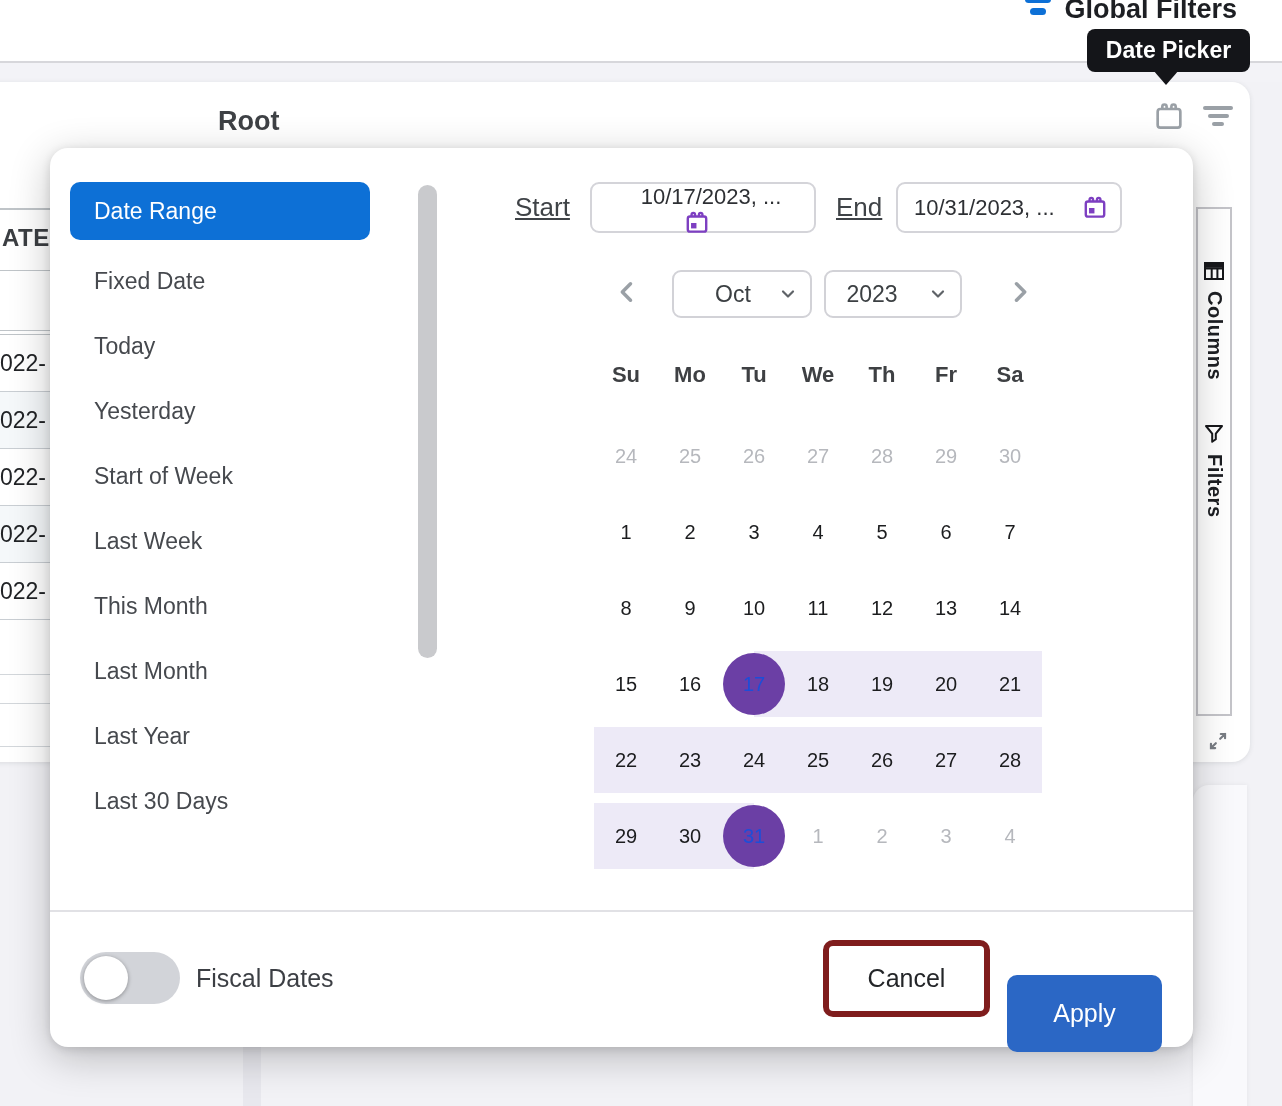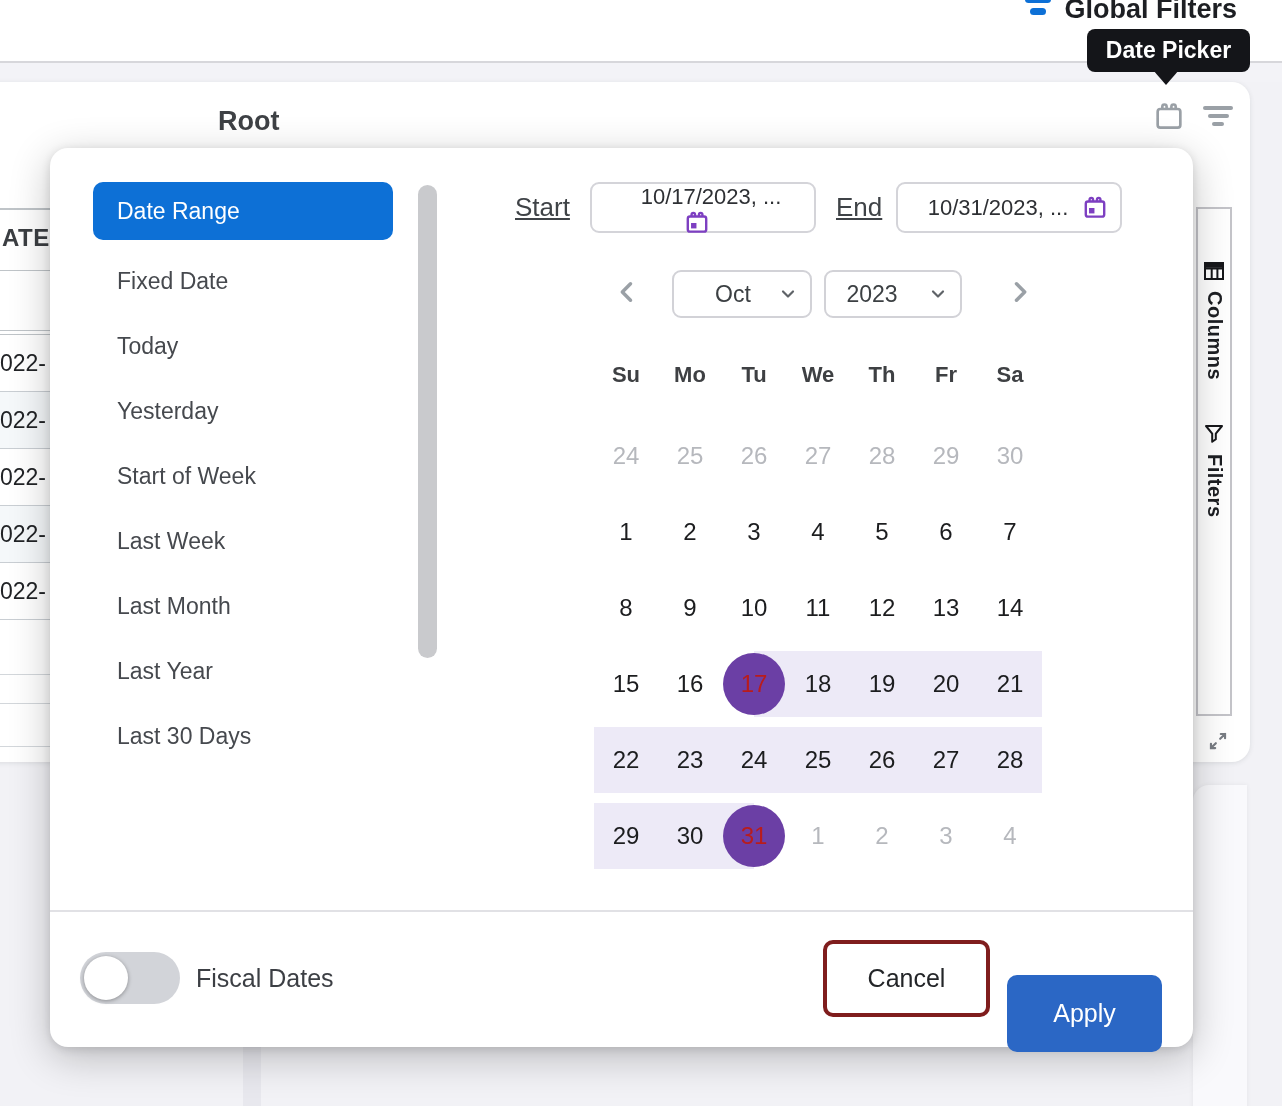--- a/index.html
+++ b/index.html
@@ -52,31 +52,31 @@
   .bottom-vband { left:243px; top:1047px; width:18px; height:59px; background:#e8e8ee; z-index:7; }
 
   
   .tooltip { left:1087px; top:29px; width:163px; height:43px; background:#141519; border-radius:8px; color:#fff; display:flex; align-items:center; justify-content:center; font-size:23px; font-weight:700; z-index:40; }
   .tooltip-arrow { left:1153px; top:70px; width:0; height:0; border-left:13px solid transparent; border-right:13px solid transparent; border-top:15px solid #141519; z-index:40; }
 
   
   .modal { left:50px; top:148px; width:1143px; height:899px; background:#fff; border-radius:18px; box-shadow:0 10px 40px rgba(0,0,0,.24), 0 2px 10px rgba(0,0,0,.12); z-index:30; }
   .modal > * { position:absolute; }
 
-  .preset-list { left:43px; top:34px; width:330px; height:693px; overflow:hidden; }
+  .preset-list { left:20px; top:34px; width:330px; height:693px; overflow:hidden; }
   .preset { height:65px; display:flex; align-items:center; padding-left:24px; font-size:23px; color:#46494e; border-radius:10px; cursor:pointer; width:300px; }
   .preset.selected { background:var(--accent_blue); color:#fff; font-weight:500; height:58px; margin-bottom:9px; }
 
   .modal-scrollbar { left:368px; top:37px; width:19px; height:473px; background:#c9cacd; border-radius:10px; }
 
   .range-label { top:44px; font-size:26px; color:#3f4347;text-decoration:underline; }
   .start-label { left:465px; }
   .end-label { left:786px; }
   .date-input { top:34px; width:226px; height:51px; border:2px solid #d4d4d9; border-radius:9px; display:flex; align-items:center; background:#fff; }
-  .start-input { left:540px;flex-direction:column; } .end-input { left:846px;text-align:center; }
+  .start-input { left:540px;flex-direction:column; } .end-input { left:846px; }
   .date-input .val { flex:1; padding-left:16px; font-size:22px; color:#2e3034; white-space:nowrap; }
   .date-input .cal-ic { width:26px; height:26px; margin-right:12px; color:var(--icon_purple); flex:none; }
 
   .nav-chevron { top:130px; width:28px; height:28px; color:#9aa0a6; }
   .chev-left { left:563px; } .chev-right { left:956px; }
   .select-box { top:122px; height:48px; border:2px solid #d2d2d7; border-radius:9px; display:flex; align-items:center; background:#fff; cursor:pointer; }
   .month-select { left:622px; width:140px; }
   .year-select { left:774px; width:138px;gap:24px; }
   .select-box .sel-val { flex:1; text-align:center; font-size:23px; color:#3c4043; padding-left:14px; }
   .select-box .dd { width:20px; height:20px; color:#5f6368; margin-right:12px; flex:none; }
@@ -84,31 +84,31 @@
   .weekday-row { left:544px; top:214px; width:448px; display:flex; }
   .weekday { width:64px; text-align:center; font-size:22px; font-weight:700; color:#3e4043; }
 
   .weeks { left:544px; top:270px; width:448px; }
   .week { position:relative; height:76px; display:flex; }
   .day-cell { position:relative; width:64px; height:76px; display:flex; align-items:center; justify-content:center; cursor:pointer; }
   .band { position:absolute; top:5px; bottom:5px; left:0; right:0; background:var(--range_bg); }
   .band.right { left:50%; }
   .band.left  { right:50%; }
   .sel-circle { position:absolute; width:62px; height:62px; border-radius:50%; background:var(--selection_purple); top:7px; left:1px; }
-  .day-num { position:relative; font-size:24px; color:#1c1d1f; z-index:1; }
+  .day-num { position:relative; font-size:20px; color:#1c1d1f; z-index:1; }
   .day-num.muted { color:#b6b8bd; }
-  .day-num.sel { color:#b91c1c; }
+  .day-num.sel { color:#1d4ed8; }
 
   .footer-divider { left:0; top:762px; width:1143px; height:2px; background:#e1e1e5; }
   .toggle { left:30px; top:804px; width:100px; height:52px; border-radius:27px; background:#d2d4d9; cursor:pointer; }
   .toggle .knob { position:absolute; left:4px; top:4px; width:44px; height:44px; border-radius:50%; background:#fff; box-shadow:0 1px 4px rgba(0,0,0,.35); }
   .toggle-label { left:146px; top:816px; font-size:25px; color:#3c3f44; }
 
   .btn { top:792px; height:77px; border-radius:10px; display:flex; align-items:center; justify-content:center; font-size:25px; cursor:pointer; }
-  .btn-cancel { left:773px; width:167px; background:#fff; border:4px solid #7f1d1d; color:#232528; }
+  .btn-cancel { left:773px; width:167px; background:#fff; border:6px solid #7f1d1d; color:#232528; }
   .btn-apply { left:957px; width:155px; background:var(--apply_blue); color:#fff; font-weight:500;margin-top:35px; }
 
   svg { display:block; width:100%; height:100%; }
 </style>
 </head>
 <body>
 
 <div class="abs topbar">
   <div class="global-filters">
     <div class="gf-icon">
@@ -194,20 +194,21 @@
 
 <div class="abs modal">
 
   <div class="preset-list" id="preset-list">
       <div class="preset selected">Date Range</div>
       <div class="preset">Fixed Date</div>
       <div class="preset">Today</div>
       <div class="preset">Yesterday</div>
       <div class="preset">Start of Week</div>
       <div class="preset">Last Week</div>
+      <div class="preset">This Month</div>
       <div class="preset">Last Month</div>
       <div class="preset">Last Year</div>
       <div class="preset">Last 30 Days</div>
     </div>
   <div class="modal-scrollbar"></div>
 
   <div class="range-label start-label">Start</div>
   <div class="date-input start-input">
     <span class="val">10/17/2023, ...</span>
     <span class="cal-ic">

